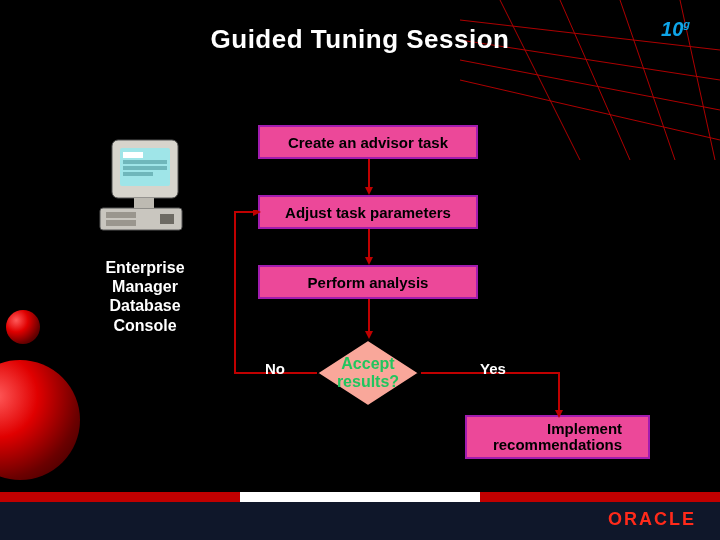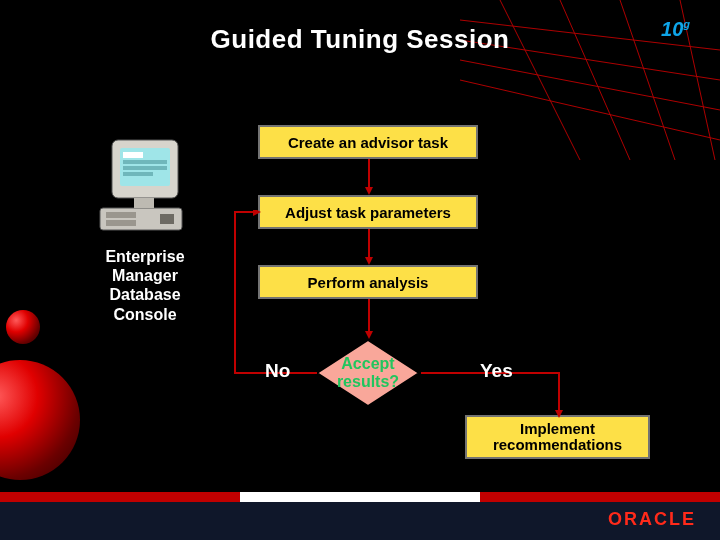--- a/index.html
+++ b/index.html
@@ -52,34 +52,34 @@
   
   .computer {
     position: absolute;
     left: 90px; top: 130px;
     width: 110px; height: 110px;
   }
   .computer svg { width: 100%; height: 100%; }
 
   .computer-label {
     position: absolute;
-    left: 75px; top: 247px;
+    left: 75px; top: 258px;
     width: 140px;
     text-align: center;
     font-size: 16px;
     font-weight: bold;
     line-height: 1.2;
     color: #fff;
   }
 
   
   .box {
     position: absolute;
-    background: #fde047;
-    border: 2px solid #737373;
+    background: #ec4899;
+    border: 2px solid #a21caf;
     color: #000;
     font-size: 15px;
     font-weight: bold;
     display: flex;
     align-items: center;
     justify-content: center;
     text-align: center;
     padding: 4px 8px;
   }
   .box.b1 { left: 258px; top: 125px; width: 220px; height: 34px; }
@@ -105,21 +105,21 @@
 
   
   .arrow {
     position: absolute;
   }
   .arrow svg { display: block; }
 
   
   .decision-label {
     position: absolute;
-    font-size: 19px;
+    font-size: 15px;
     font-weight: bold;
     color: #fff;
   }
   .lbl-no  { left: 265px; top: 360px; }
   .lbl-yes { left: 480px; top: 360px; }
 
   
   .footer {
     position: absolute;
     left: 0; bottom: 0;
@@ -208,21 +208,21 @@
   <div class="diamond">
     <svg viewBox="0 0 106 70" preserveAspectRatio="none">
       <polygon points="53,2 104,35 53,68 2,35" fill="#f9a79a" stroke="#000" stroke-width="2"></polygon>
     </svg>
     <div class="diamond-label" style="white-space:pre-line;">Accept
 results?</div>
   </div>
 </div>
 
 <div class="box b5">
-    <span style="white-space:pre-line;">Implement
+    <span style="white-space:pre-line;text-align:right;">Implement
 recommendations</span>
   </div>
 
 <div class="arrow" style="left:365px; top:159px;">
   <svg width="8" height="36">
       <line x1="4" y1="0" x2="4" y2="30" stroke="#c00000" stroke-width="2"></line>
       <polygon points="0,28 8,28 4,36" fill="#c00000"></polygon>
     </svg>
 </div>
 

